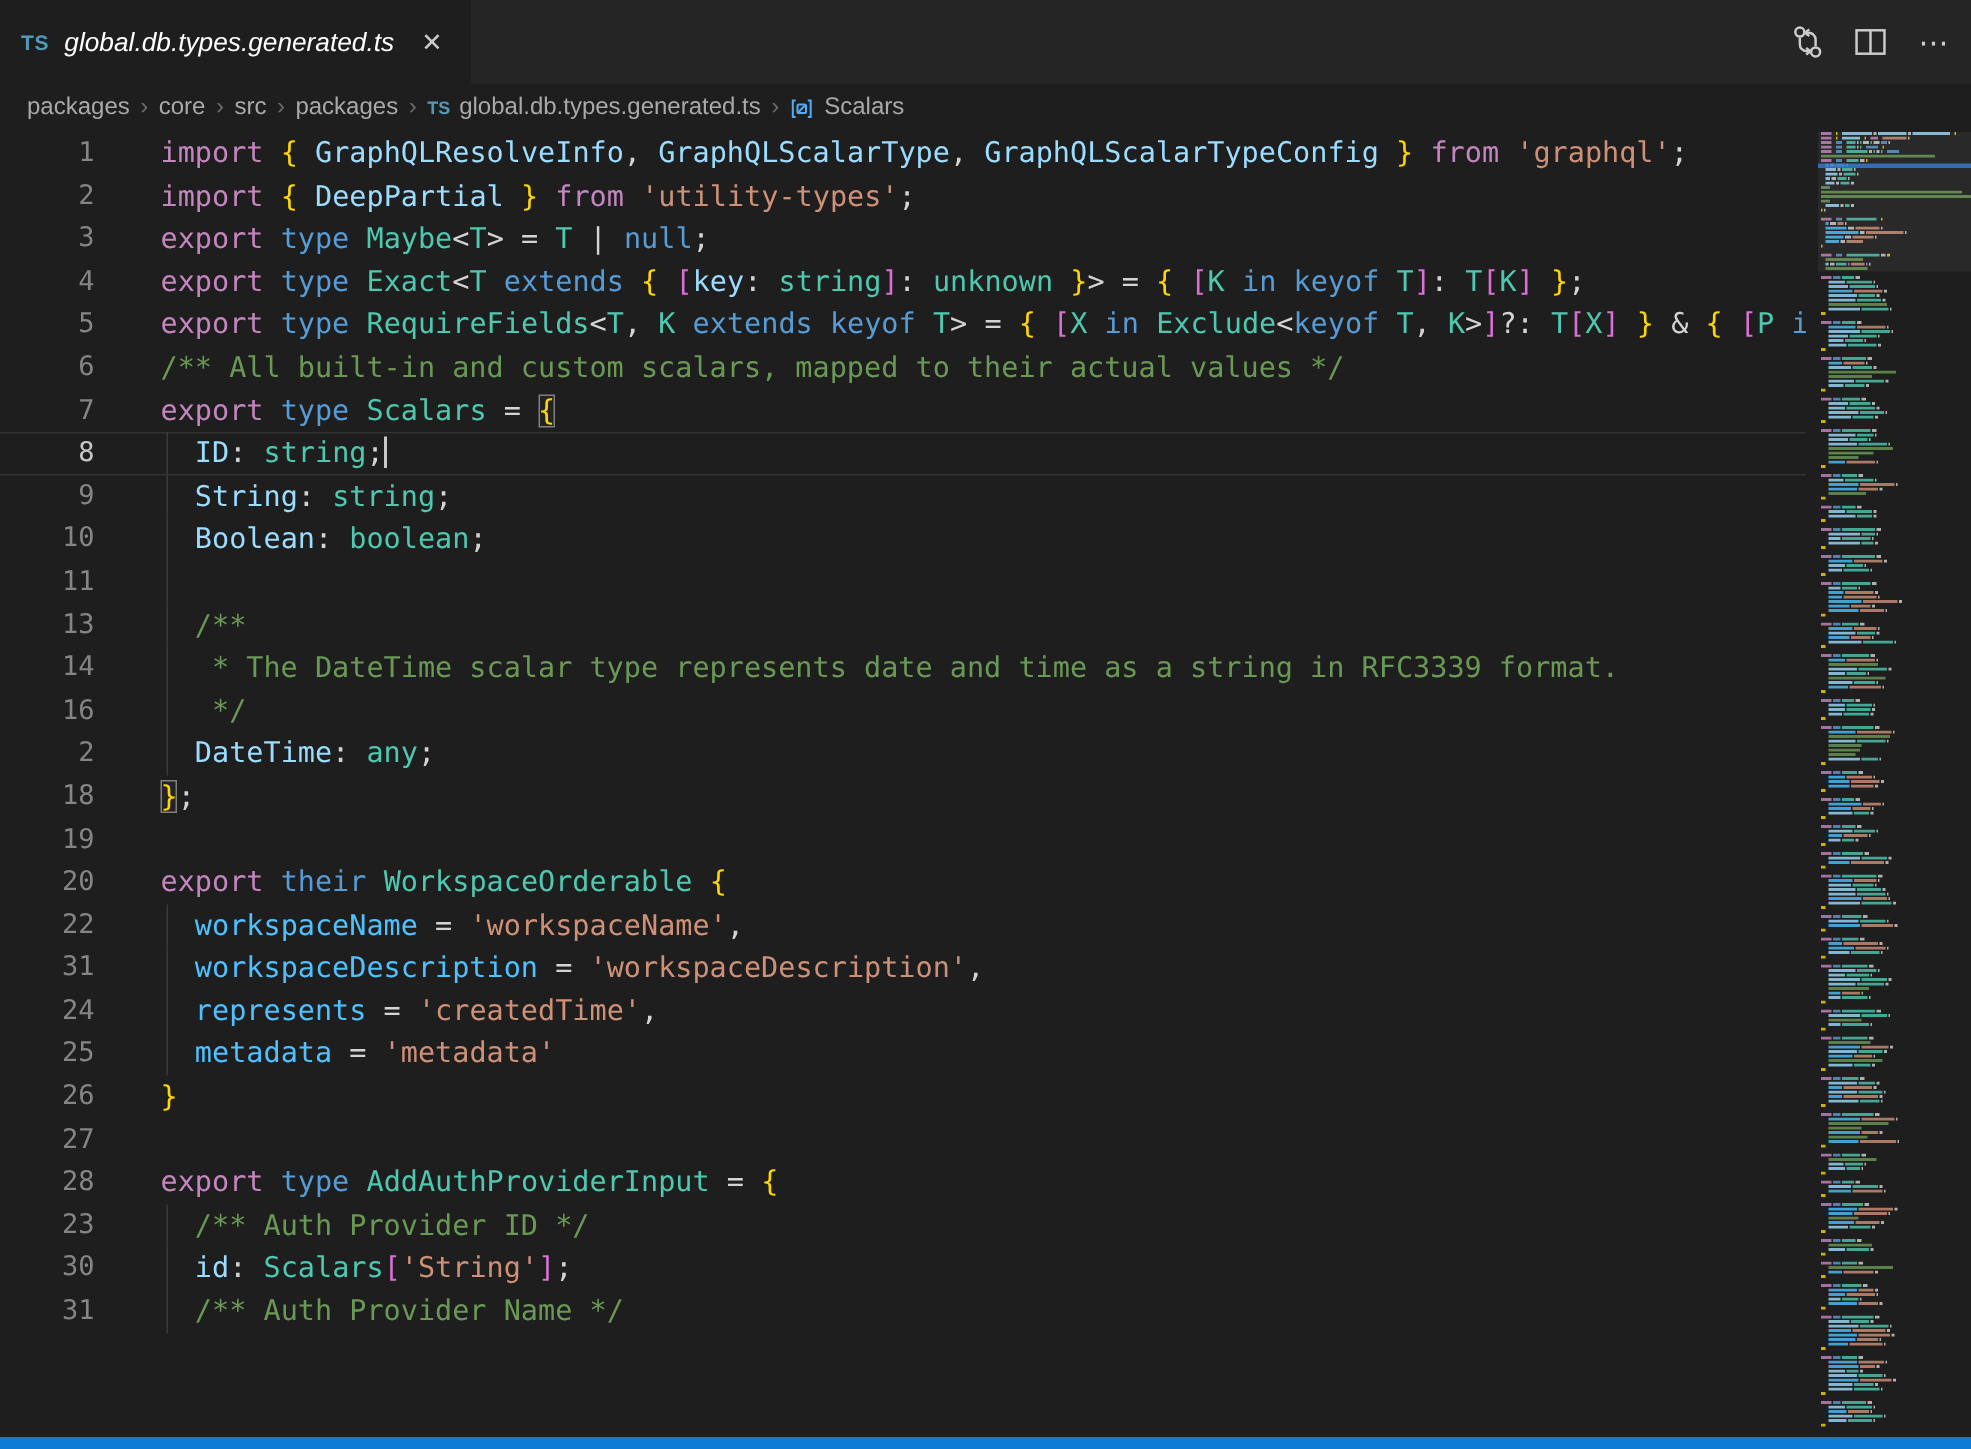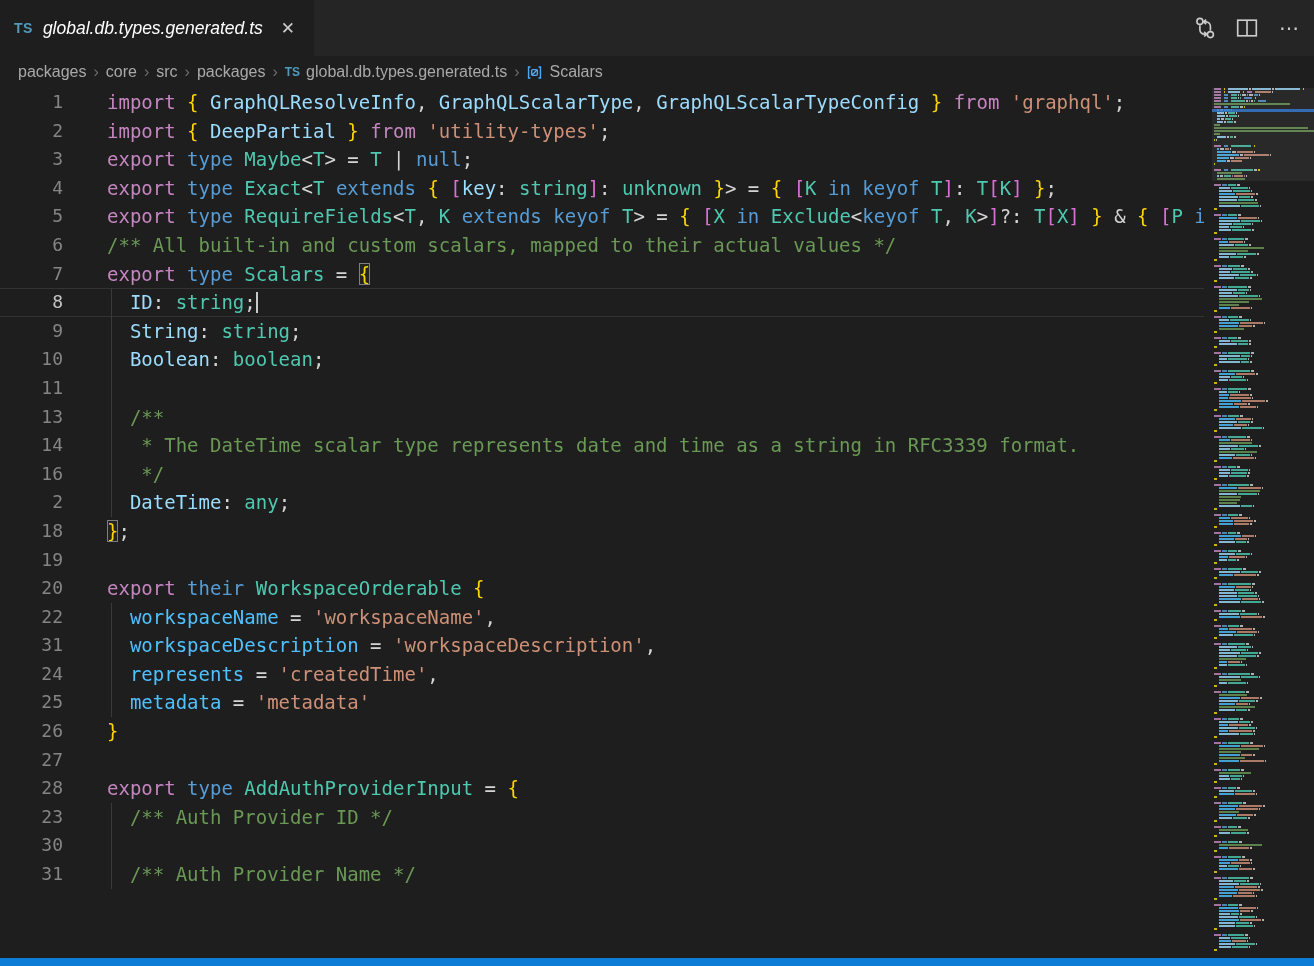--- a/index.html
+++ b/index.html
@@ -239,20 +239,21 @@
           <span class="ct"><span class="tk-k1">export</span><span class="tk-pu"> </span><span class="tk-k2">type</span><span class="tk-pu"> </span><span class="tk-ty">AddAuthProviderInput</span><span class="tk-pu"> = </span><span class="tk-b1">{</span></span>
         </div>
         <div class="row">
           <div class="guide"></div>
           <span class="ln">23</span>
           <span class="ct"><span class="tk-pu">  </span><span class="tk-co">/** Auth Provider ID */</span></span>
         </div>
         <div class="row">
           <div class="guide"></div>
           <span class="ln">30</span>
+          <span class="ct"><span class="tk-pu">  </span><span class="tk-va">id</span><span class="tk-pu">: </span><span class="tk-ty">Scalars</span><span class="tk-b2">[</span><span class="tk-st">'String'</span><span class="tk-b2">]</span><span class="tk-pu">;</span></span>
         </div>
         <div class="row">
           <div class="guide"></div>
           <span class="ln">31</span>
           <span class="ct"><span class="tk-pu">  </span><span class="tk-co">/** Auth Provider Name */</span></span>
         </div>
       </div>
     <div class="mm-gap"></div>
     <div class="minimap">
       <div class="mm-rows" id="mm-rows">

